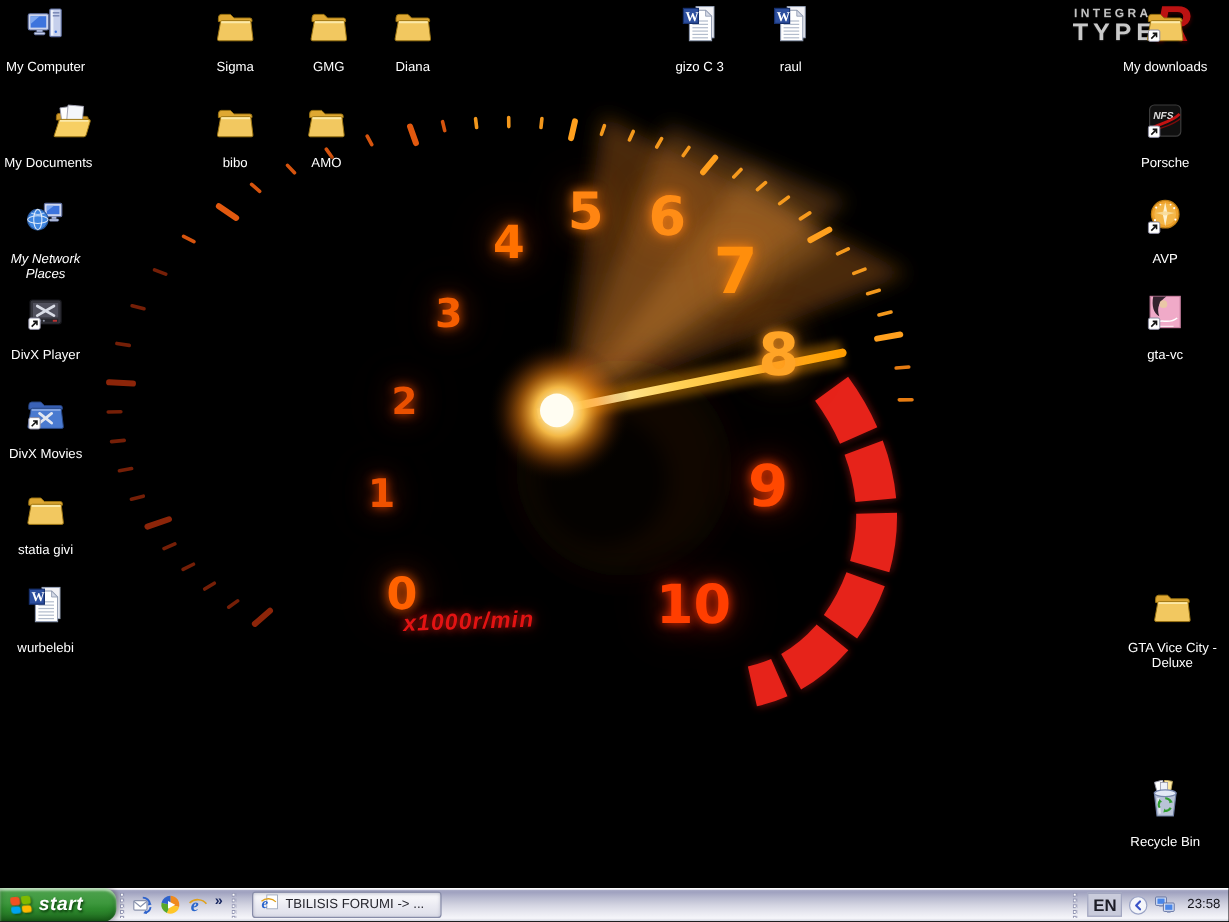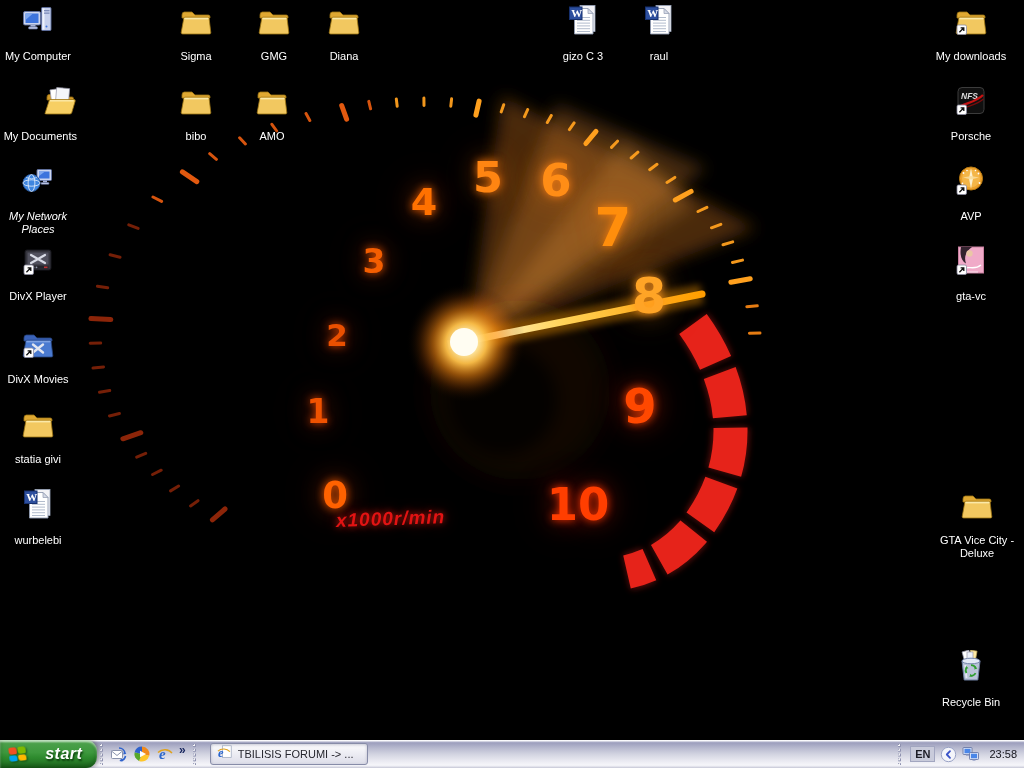--- a/index.html
+++ b/index.html
@@ -22,21 +22,21 @@
   
   .desk-icon{position:absolute;width:78px;display:flex;flex-direction:column;align-items:center;
              cursor:pointer;z-index:10;}
   .desk-icon .art{width:34px;height:34px;flex:0 0 auto;}
   .desk-icon .lbl{margin-top:12px;color:#fff;font-size:11px;text-align:center;line-height:1.18;
                   text-shadow:1px 1px 2px #000,0 0 3px #000;}
   
   .taskbar{position:absolute;left:0;bottom:0;width:1024px;height:28px;display:flex;align-items:center;
            z-index:50;background:linear-gradient(180deg,#ffffff 0%,#f2f2f7 4%,#a9abc6 7%,#9fa1bf 12%,
            #b9bbd0 30%,#d4d5e2 52%,#e9e9f1 74%,#f6f6fa 90%,#d8d9e4 97%,#c0c1d1 100%);}
-  .startbtn{height:28px;width:97px;display:flex;align-items:center;gap:19px;padding-left:9px;
+  .startbtn{height:28px;width:97px;display:flex;align-items:center;gap:6px;padding-left:9px;
             box-sizing:border-box;border-radius:0 11px 11px 0;cursor:pointer;
             background:linear-gradient(180deg,#8cc98c 0%,#4aa04a 12%,#3d983d 45%,#2e8b2e 62%,#247424 92%,#1d651d 100%);
             box-shadow:inset 0 2px 2px rgba(255,255,255,.5),inset 0 -3px 5px rgba(0,40,0,.4),2px 0 4px rgba(0,0,0,.35);}
   .startlabel{color:#fff;font-size:16px;font-weight:bold;font-style:italic;letter-spacing:.5px;
               text-shadow:1px 2px 2px rgba(0,40,0,.8);}
   .winflag{display:grid;grid-template-columns:8px 8px;grid-template-rows:6.5px 6.5px;gap:1.2px;
            transform:rotate(-6deg);filter:drop-shadow(1px 1px 1px rgba(0,40,0,.6));}
   .winflag i{display:block;border-radius:1.5px 3px 1.5px 3px;}
   .winflag i:nth-child(1){background:#f25022;}
   .winflag i:nth-child(2){background:#7fba00;}
@@ -48,21 +48,21 @@
   .ql{display:flex;align-items:center;gap:3px;padding:0 2px;}
   .qlicon{width:20px;height:20px;display:flex;align-items:center;justify-content:center;cursor:pointer;}
   .qlchev{color:#16255e;font-weight:bold;font-size:12px;margin:0 4px 9px 2px;cursor:pointer;}
   .taskbtn{margin-left:10px;height:22px;width:158px;display:flex;align-items:center;gap:5px;
            padding:0 6px;box-sizing:border-box;border:1px solid #878ca8;border-radius:3px;cursor:pointer;
            background:linear-gradient(180deg,#fdfdfe,#ececf3 50%,#dddee9);
            box-shadow:inset 0 1px 3px rgba(90,95,130,.35);}
   .tblabel{font-size:11px;color:#26262e;white-space:nowrap;overflow:hidden;}
   .spacer{flex:1;}
   .tray{display:flex;align-items:center;gap:5px;padding-right:7px;}
-  .enbox{background:#c9cbdb;color:#1c1c26;font-size:11px;font-weight:bold;padding:1px 4px;
+  .enbox{background:#c9cbdb;color:#1c1c26;font-size:14px;font-weight:bold;padding:1px 4px;
          border:1px solid #a2a6c0;cursor:pointer;}
   .traychev,.netic{display:flex;cursor:pointer;}
   .clock{font-size:11px;color:#14141c;margin-left:4px;cursor:pointer;}
 </style>
 </head>
 <body>
 
 <div class="desktop">
 
   <svg id="dialsvg" width="1024" height="740" viewBox="0 0 1024 740">
@@ -156,20 +156,25 @@
       <div class="dnum" style="left: 424px; top: 202px; font-size: 38px; color: rgb(255, 113, 0); text-shadow: rgba(255, 100, 0, 0.95) 0px 0px 9px, rgba(255, 100, 0, 0.5) 0px 0px 24px, rgba(255, 100, 0, 0.28) 0px 0px 46px;">4</div>
       <div class="dnum" style="left: 488px; top: 177px; font-size: 43px; color: rgb(255, 133, 18); text-shadow: rgba(255, 120, 10, 0.95) 0px 0px 9px, rgba(255, 120, 10, 0.5) 0px 0px 24px, rgba(255, 120, 10, 0.28) 0px 0px 46px;">5</div>
       <div class="dnum" style="left: 556px; top: 180px; font-size: 45px; color: rgb(255, 141, 22); text-shadow: rgba(255, 130, 20, 0.95) 0px 0px 9px, rgba(255, 130, 20, 0.5) 0px 0px 24px, rgba(255, 130, 20, 0.28) 0px 0px 46px;">6</div>
       <div class="dnum" style="left: 613px; top: 227px; font-size: 53px; color: rgb(255, 142, 12); text-shadow: rgba(255, 130, 10, 0.95) 0px 0px 9px, rgba(255, 130, 10, 0.5) 0px 0px 24px, rgba(255, 130, 10, 0.28) 0px 0px 46px;">7</div>
       <div class="dnum" style="left: 649px; top: 296px; font-size: 49px; color: rgb(255, 164, 38); text-shadow: rgba(255, 150, 30, 0.95) 0px 0px 9px, rgba(255, 150, 30, 0.5) 0px 0px 24px, rgba(255, 150, 30, 0.28) 0px 0px 46px;">8</div>
       <div class="dnum" style="left: 640px; top: 406px; font-size: 48px; color: rgb(255, 72, 0); text-shadow: rgba(255, 60, 0, 0.95) 0px 0px 9px, rgba(255, 60, 0, 0.5) 0px 0px 24px, rgba(255, 60, 0, 0.28) 0px 0px 46px;">9</div>
       <div class="dnum" style="left: 578px; top: 504px; font-size: 45px; color: rgb(255, 62, 0); text-shadow: rgba(255, 50, 0, 0.95) 0px 0px 9px, rgba(255, 50, 0, 0.5) 0px 0px 24px, rgba(255, 50, 0, 0.28) 0px 0px 46px;">10</div>
     </div>
   <div class="unitlbl">x1000r/min</div>
 
+  <div class="logo">
+    <span class="l1">INTEGRA</span>
+    <span class="l2">TYPE</span>
+    <span class="lr">R</span>
+  </div>
 
   <div id="icons">
       <div class="desk-icon" style="left: -1px; top: 4px;">
         <span class="art"><svg width="34" height="34" viewBox="0 0 34 34">
             <rect x="20.5" y="3.5" width="9.5" height="23" rx="1" fill="#c6d0ec" stroke="#5f6f9f" stroke-width="0.9"></rect>
             <rect x="21.5" y="4.5" width="2" height="21" fill="#eef2fb"></rect>
             <rect x="23" y="6" width="5.5" height="1.3" fill="#7d8cb8"></rect>
             <rect x="23" y="8.5" width="5.5" height="1.3" fill="#7d8cb8"></rect>
             <circle cx="25.5" cy="22.5" r="1" fill="#3d74dd"></circle>
             <rect x="2.5" y="7.5" width="17" height="13.5" rx="1.5" fill="#ccd5ee" stroke="#5f6f9f" stroke-width="0.9"></rect>

